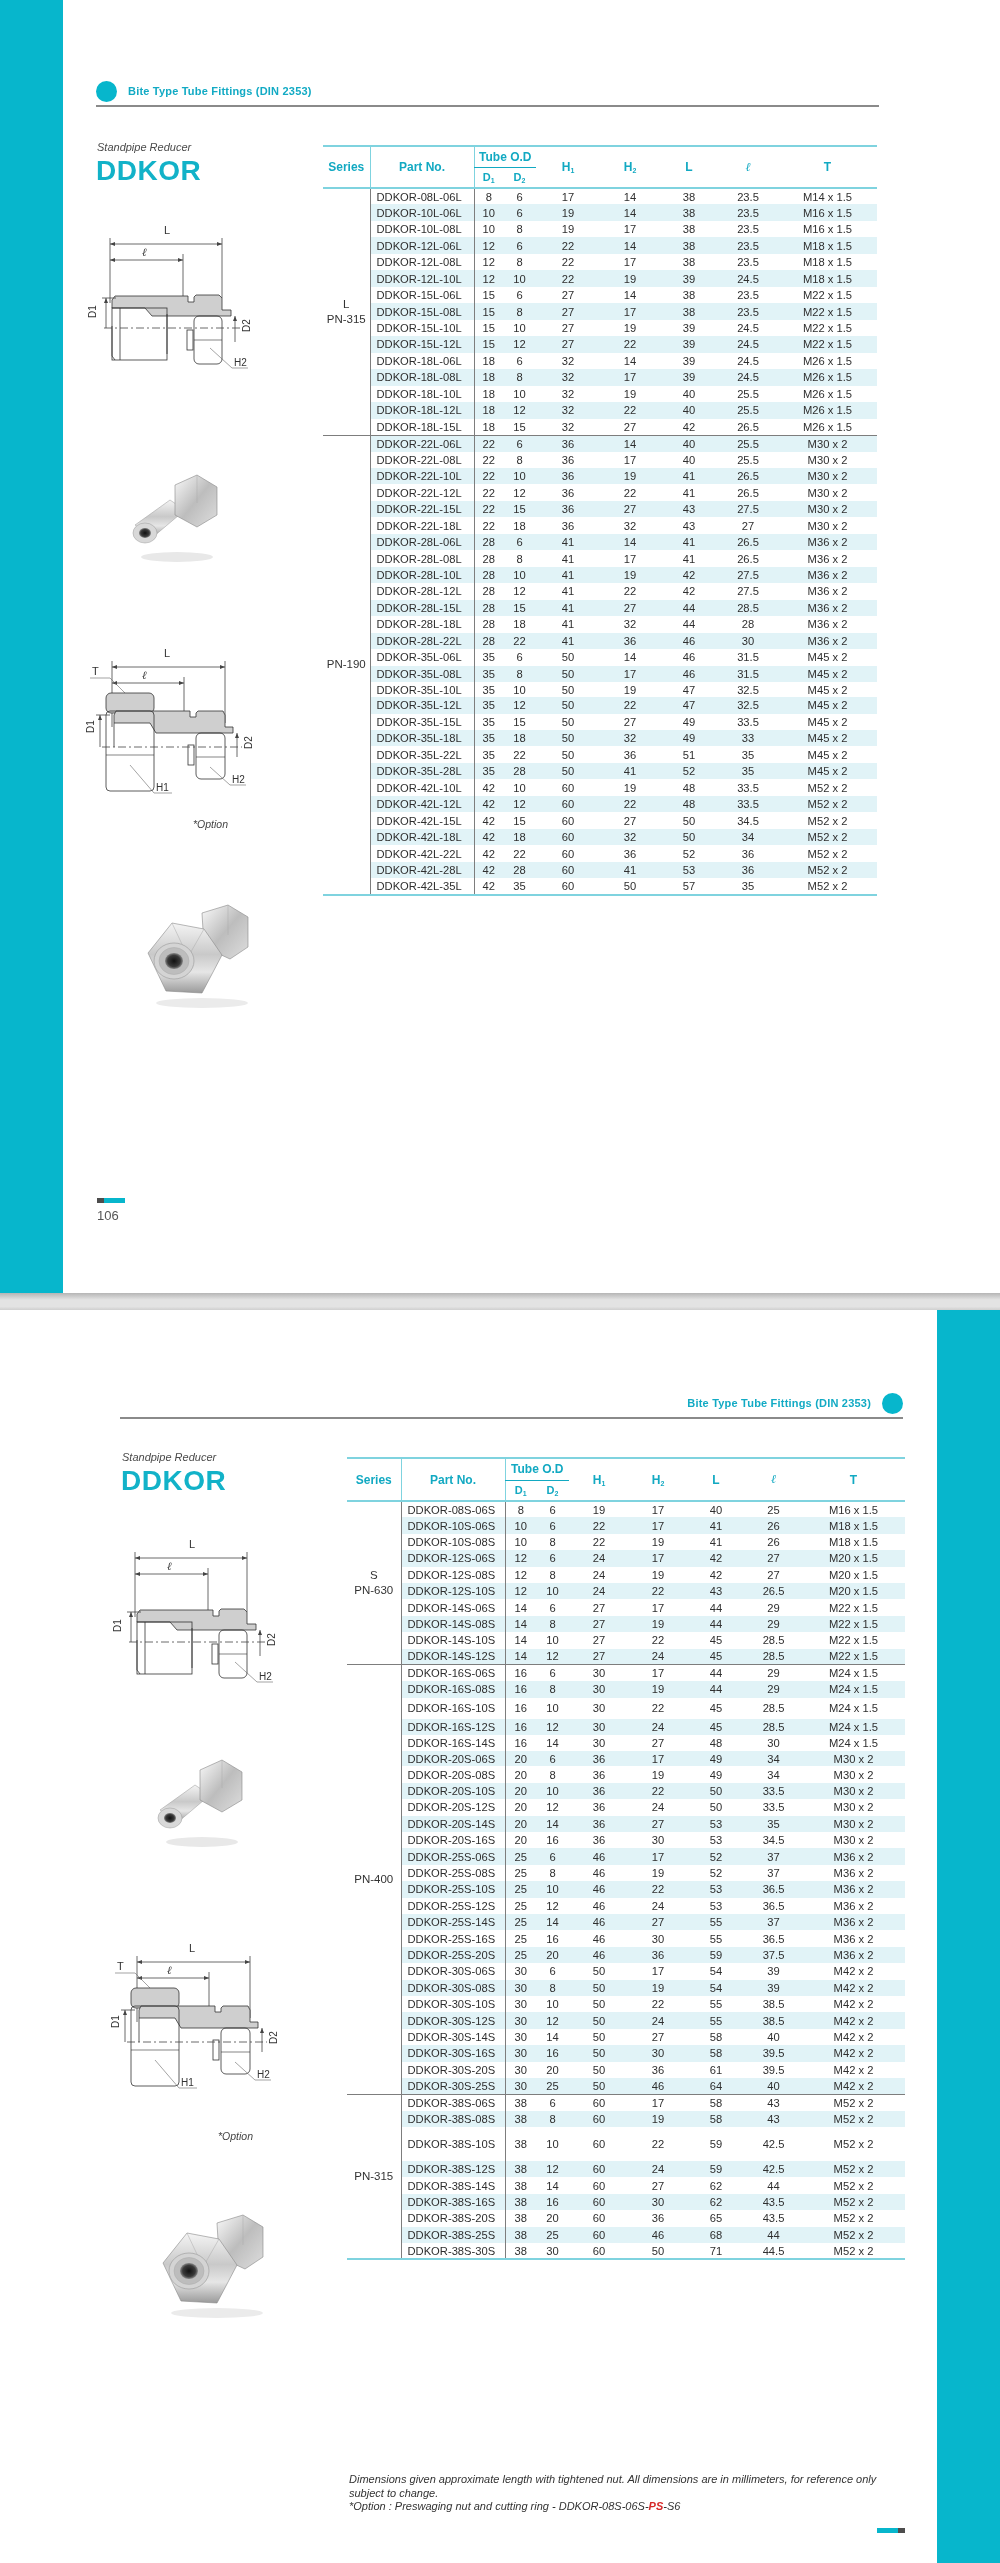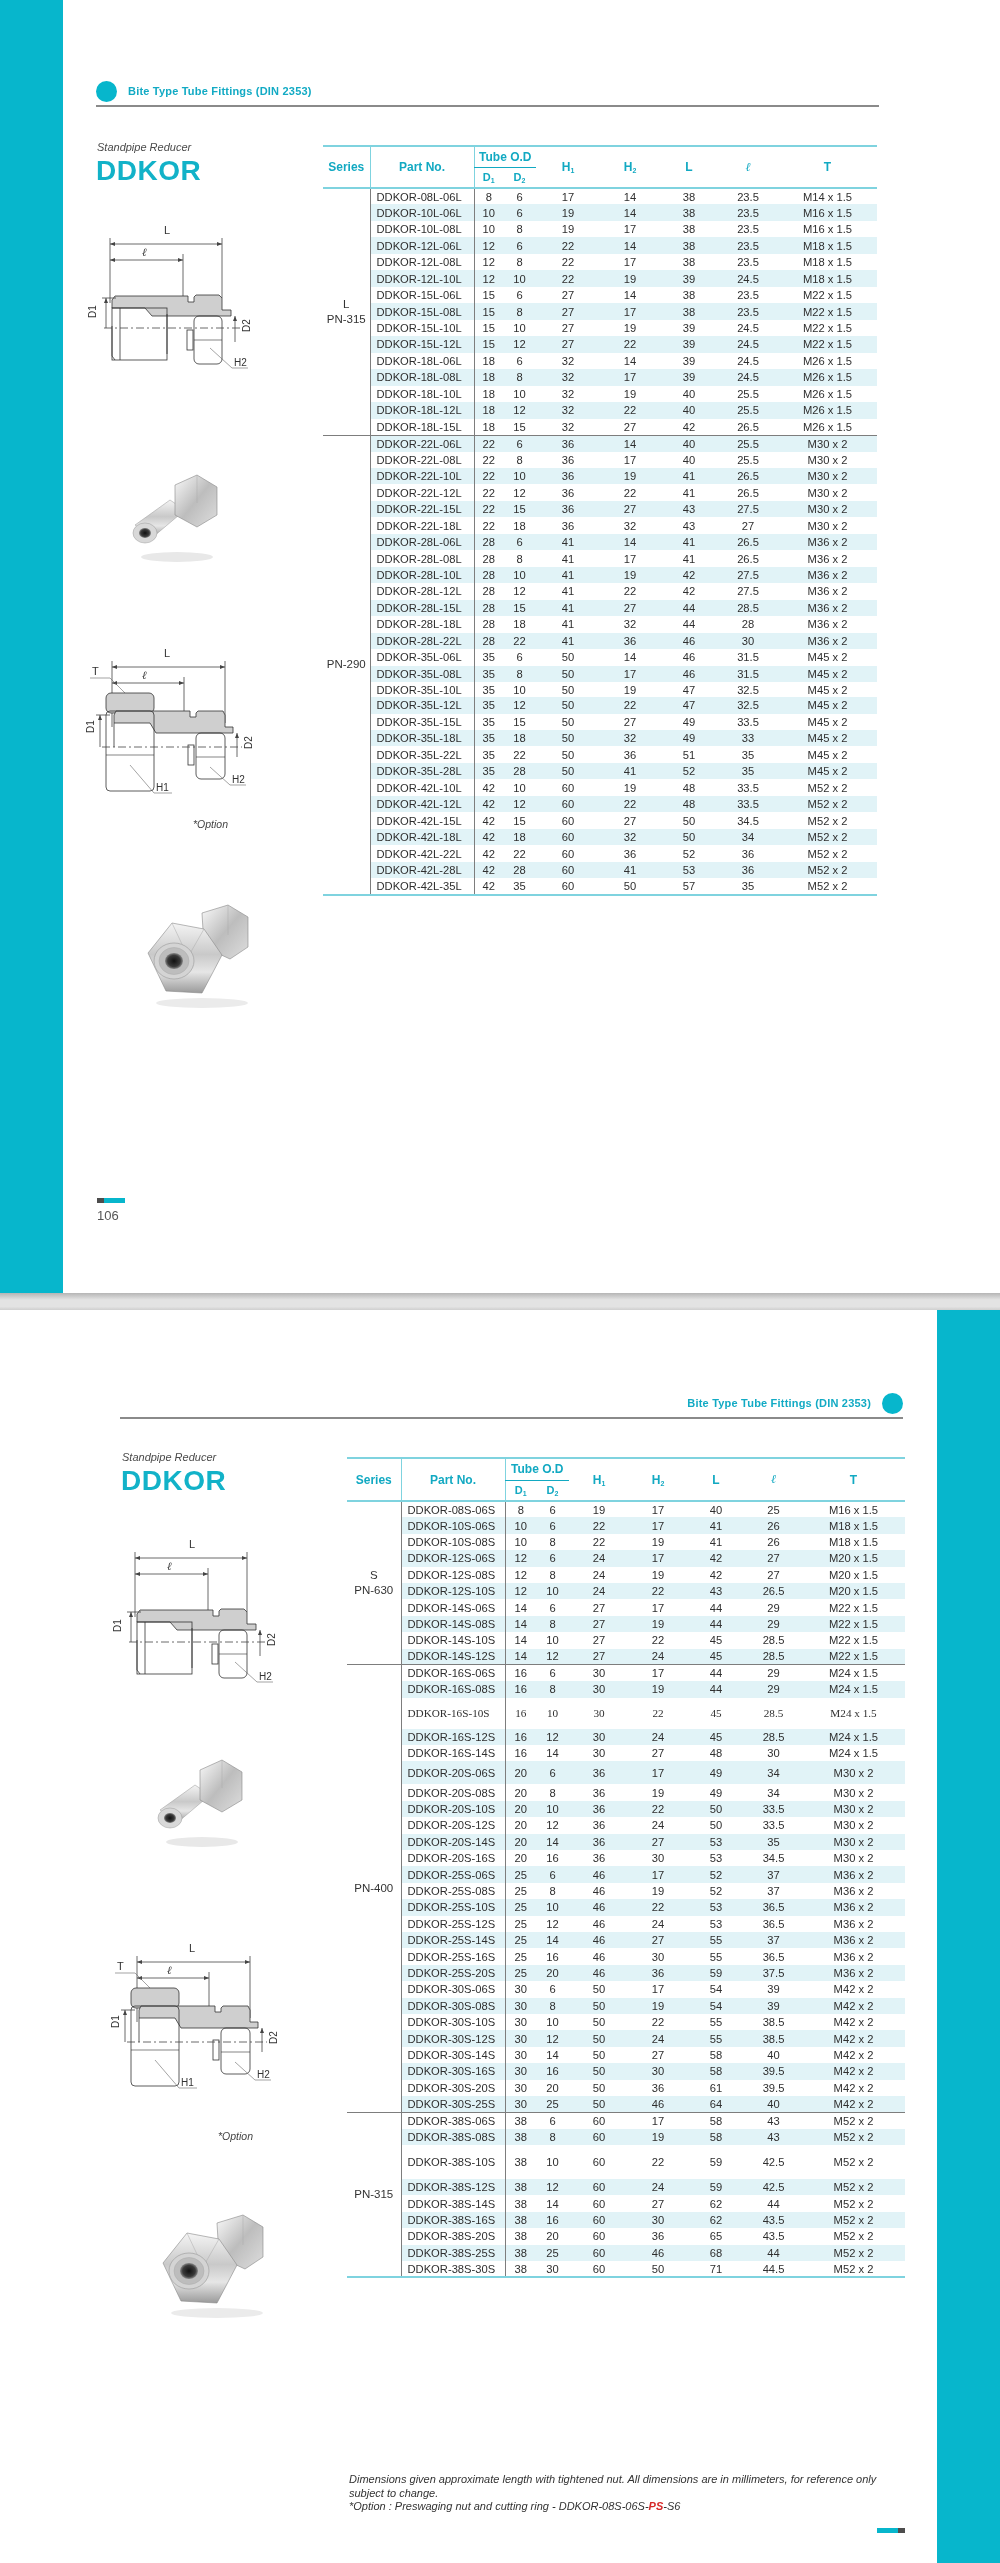--- a/index.html
+++ b/index.html
@@ -365,21 +365,21 @@
           <td class="val d1">18</td>
           <td class="val">15</td>
           <td class="val">32</td>
           <td class="val">27</td>
           <td class="val">42</td>
           <td class="val">26.5</td>
           <td class="val">M26 x 1.5</td>
         </tr>
         <tr class="alt grp-start" style="height: 16.47px;">
           <td class="series" rowspan="28">
-            <div>PN-290</div>
+            <div>PN-190</div>
           </td>
           <td class="part">DDKOR-22L-06L</td>
           <td class="val d1">22</td>
           <td class="val">6</td>
           <td class="val">36</td>
           <td class="val">14</td>
           <td class="val">40</td>
           <td class="val">25.5</td>
           <td class="val">M30 x 2</td>
         </tr>
@@ -868,21 +868,21 @@
         <tr class="alt" style="height: 16.4px;">
           <td class="part">DDKOR-16S-08S</td>
           <td class="val d1">16</td>
           <td class="val">8</td>
           <td class="val">30</td>
           <td class="val">19</td>
           <td class="val">44</td>
           <td class="val">29</td>
           <td class="val">M24 x 1.5</td>
         </tr>
-        <tr style="height: 31px; font-family: Liberation Serif, serif;">
+        <tr style="height: 21px;">
           <td class="part">DDKOR-16S-10S</td>
           <td class="val d1">16</td>
           <td class="val">10</td>
           <td class="val">30</td>
           <td class="val">22</td>
           <td class="val">45</td>
           <td class="val">28.5</td>
           <td class="val">M24 x 1.5</td>
         </tr>
         <tr class="alt" style="height: 16.4px;">
@@ -898,21 +898,21 @@
         <tr style="height: 16.4px;">
           <td class="part">DDKOR-16S-14S</td>
           <td class="val d1">16</td>
           <td class="val">14</td>
           <td class="val">30</td>
           <td class="val">27</td>
           <td class="val">48</td>
           <td class="val">30</td>
           <td class="val">M24 x 1.5</td>
         </tr>
-        <tr class="alt" style="height: 23px; margin-top: 36px;">
+        <tr class="alt" style="height: 15px; margin-top: 36px;">
           <td class="part">DDKOR-20S-06S</td>
           <td class="val d1">20</td>
           <td class="val">6</td>
           <td class="val">36</td>
           <td class="val">17</td>
           <td class="val">49</td>
           <td class="val">34</td>
           <td class="val">M30 x 2</td>
         </tr>
         <tr style="height: 16.4px;">

